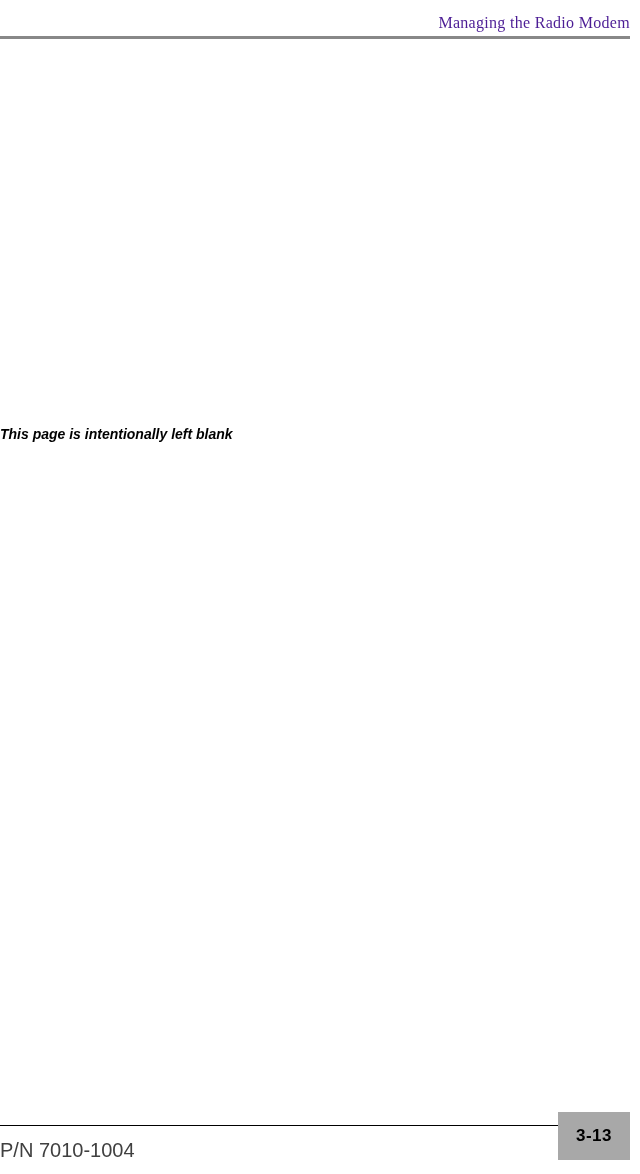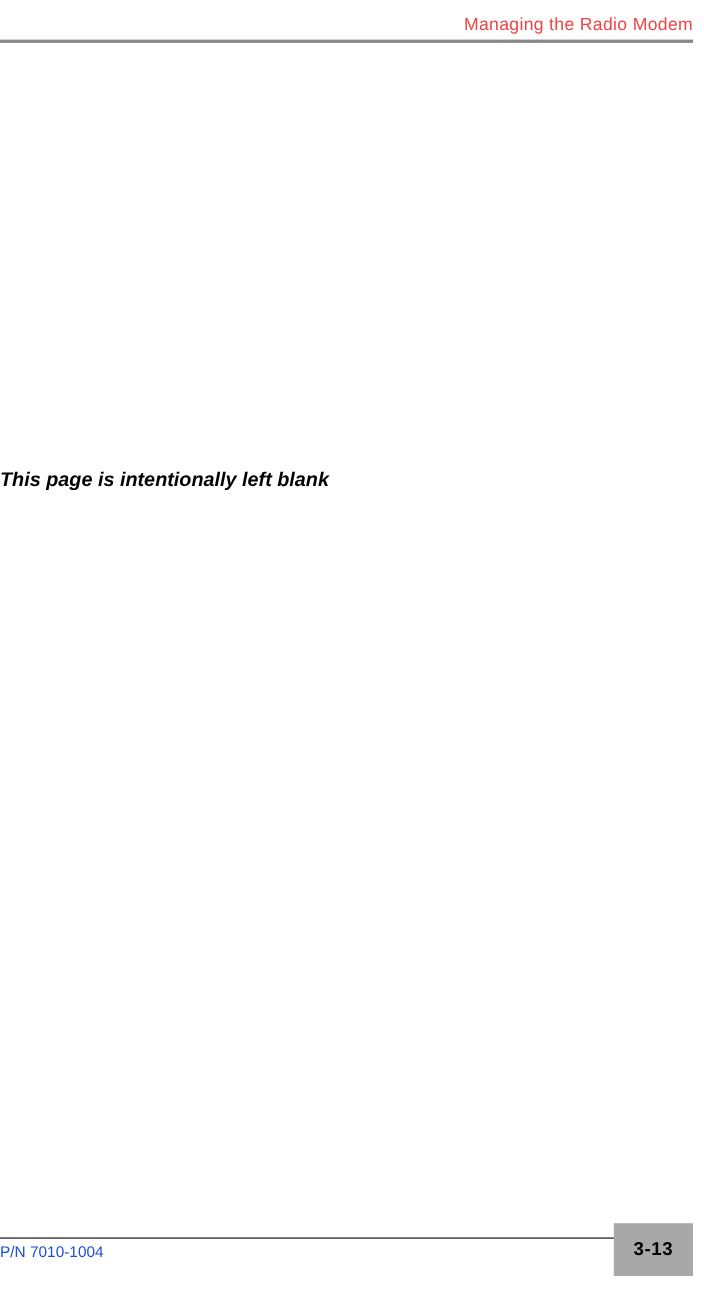--- a/index.html
+++ b/index.html
@@ -12,54 +12,55 @@
       height: 1174px;
       background: #ffffff;
       font-family: Arial, Helvetica, sans-serif;
       position: relative;
     }
     .header {
       position: absolute;
       top: 14px;
       right: 10px;
       font-size: 16px;
-      color: #ef4444;
+      color: #4c1d95;
       letter-spacing: 0.3px;
+      font-family: Liberation Serif, serif;
     }
     .header-rule {
       position: absolute;
       top: 36px;
       left: 0;
       right: 10px;
       height: 3px;
       background: #888;
     }
     .body-text {
       position: absolute;
       top: 426px;
       left: 0;
       font-style: italic;
       font-weight: bold;
-      font-size: 18px;
+      font-size: 14px;
       color: #000;
     }
     .footer-rule {
       position: absolute;
       bottom: 48px;
       left: 0;
       right: 10px;
       height: 1px;
       background: #000;
     }
     .footer-left {
       position: absolute;
-      bottom: 28px;
+      bottom: 12px;
       left: 0;
-      font-size: 14px;
-      color: #1d4ed8;
+      font-size: 20px;
+      color: #404040;
     }
     .page-number-box {
       position: absolute;
       bottom: 14px;
       right: 10px;
       width: 72px;
       height: 48px;
       background: #a8a8a8;
       display: flex;
       align-items: center;

